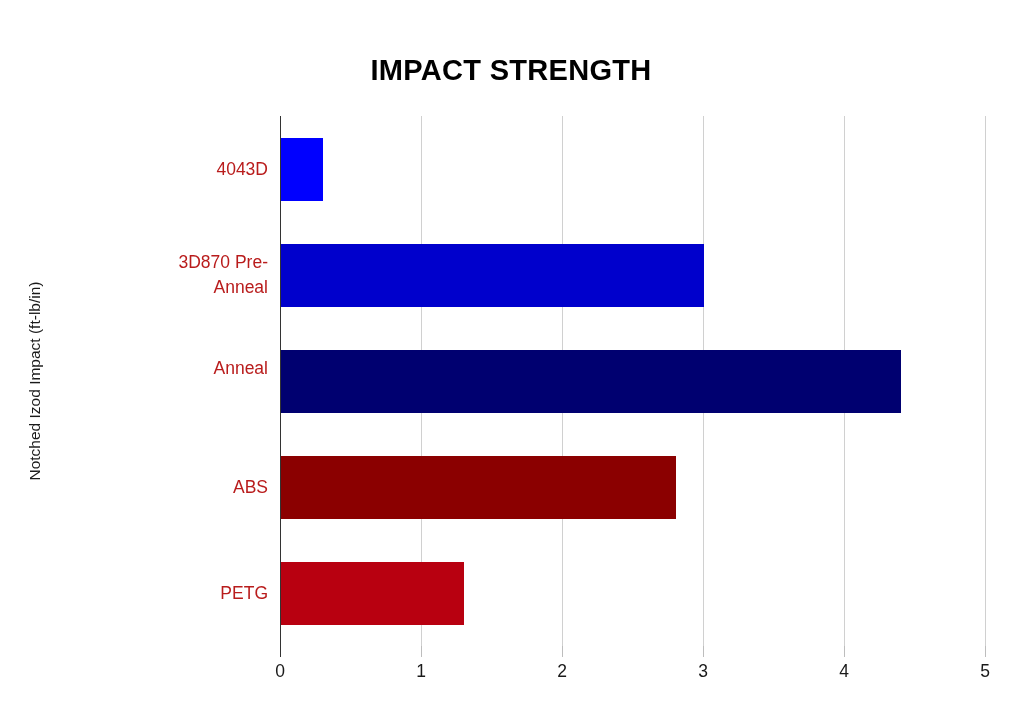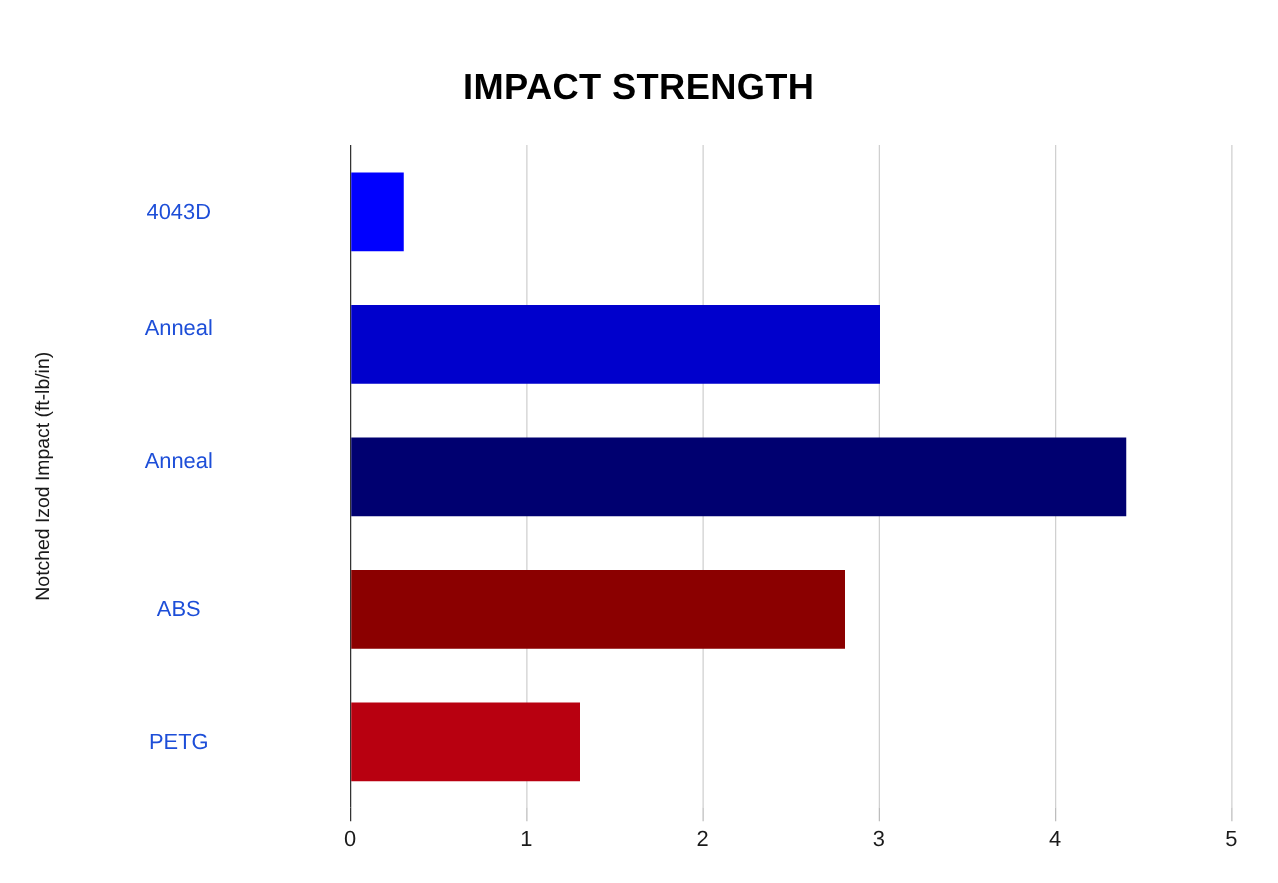--- a/index.html
+++ b/index.html
@@ -82,24 +82,24 @@
 
   
   .bar {
     position: absolute;
     height: 63px;
   }
   .cat-label-box {
     position: absolute;
     width: 250px;
     left: 18px;
-    text-align: center;
+    text-align: right;
     font-size: 17.5px;
     line-height: 25px;
-    color: #1d4ed8;
+    color: #b91c1c;
   }
 
   
   .tick {
     position: absolute;
     top: 630px;
     width: 1px;
     height: 11px;
     background: #bdbdbd;
   }
@@ -124,20 +124,21 @@
 
   <div class="yaxis-title-wrap">
     <div class="yaxis-title">Notched Izod Impact (ft-lb/in)</div>
   </div>
 
   <div id="category-labels">
       <div class="cat-label-box" style="top: 141px;">
         <div>4043D</div>
       </div>
       <div class="cat-label-box" style="top: 234px;">
+        <div>3D870 Pre-</div>
         <div>Anneal</div>
       </div>
       <div class="cat-label-box" style="top: 340px;">
         <div>Anneal</div>
       </div>
       <div class="cat-label-box" style="top: 459px;">
         <div>ABS</div>
       </div>
       <div class="cat-label-box" style="top: 565px;">
         <div>PETG</div>

